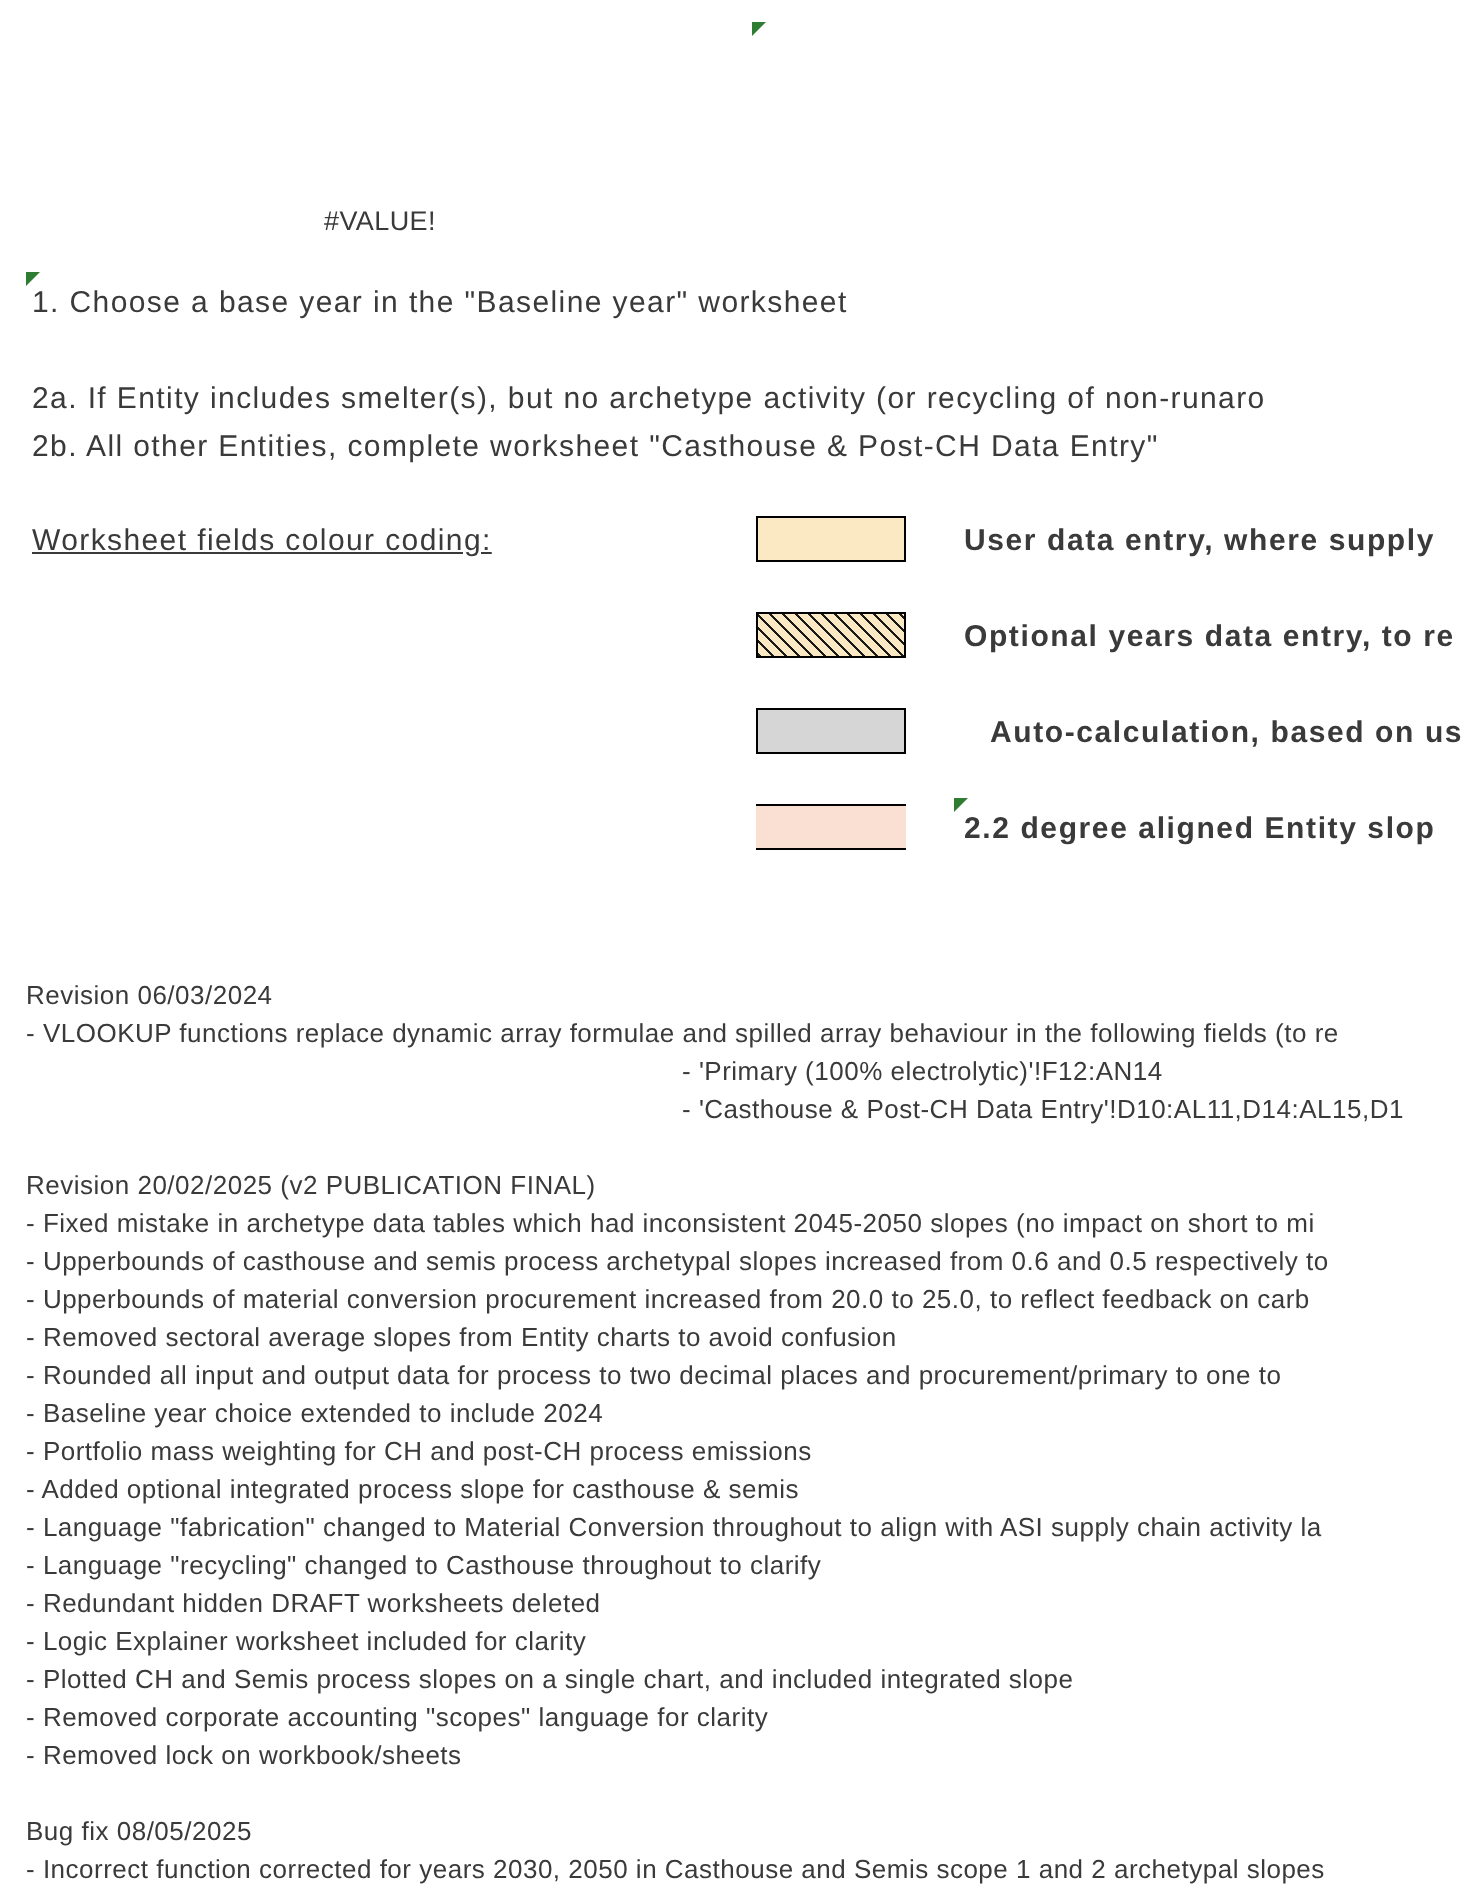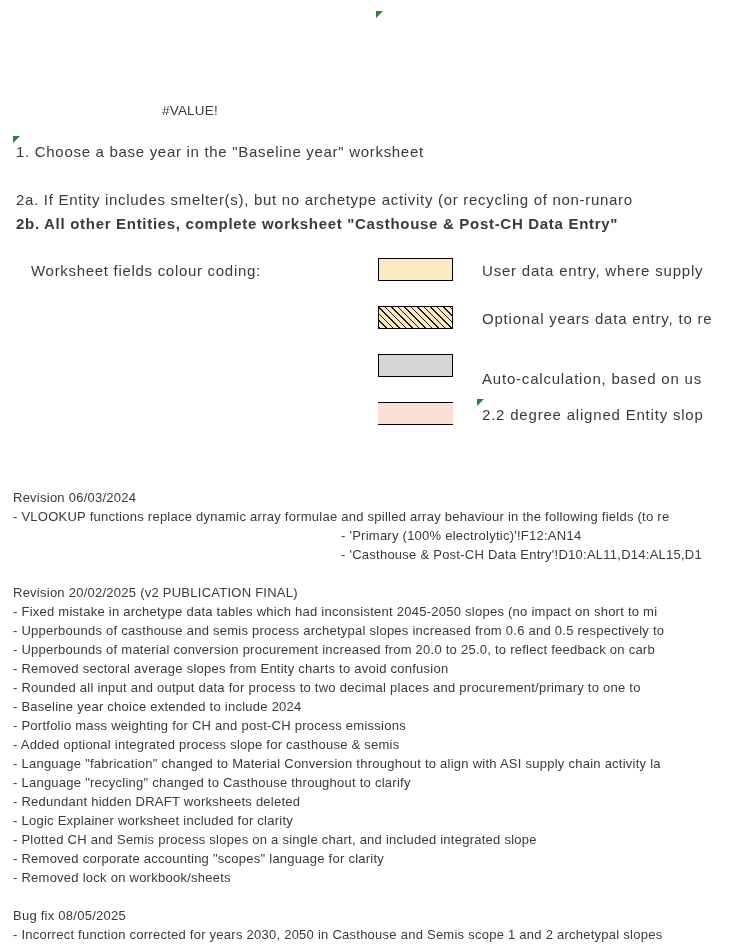--- a/index.html
+++ b/index.html
@@ -50,20 +50,21 @@
   .swatch.aligned {
     background: var(--aligned_fill, #fae0d2);
     border-left: none; border-right: none;
   }
   .legend-text {
     position: absolute;
     left: 482px;
     font-size: 15px;
     letter-spacing: 0.8px;
     white-space: nowrap;
+    font-weight: bold;
   }
   
   #revision-notes {
     position: absolute;
     left: 13px; top: 488px;
     width: 760px;
     font-size: 13px;
     letter-spacing: 0.25px;
   }
   .rev-line {
@@ -78,33 +79,33 @@
 <body>
 
 <span class="flag" style="left:376px; top:11px;"></span>
 <span class="flag" style="left:13px;  top:136px;"></span>
 <span class="flag" style="left:477px; top:399px;"></span>
 
 <div class="cell small-text" style="left:150px; top:103px;margin-left:12px;">#VALUE!</div>
 
 <div class="cell main-text" style="left:16px; top:143px;">1. Choose a base year in the "Baseline year" worksheet</div>
 <div class="cell main-text" style="left:16px; top:191px;">2a. If Entity includes smelter(s), but no archetype activity (or recycling of non-runaro</div>
-<div class="cell main-text" style="left:16px; top:215px;font-weight:bold;">2b. All other Entities, complete worksheet "Casthouse &amp; Post-CH Data Entry"</div>
+<div class="cell main-text" style="left:16px; top:215px;">2b. All other Entities, complete worksheet "Casthouse &amp; Post-CH Data Entry"</div>
 
-<div class="cell main-text" style="left:31px; top:262px;">Worksheet fields colour coding:</div>
+<div class="cell main-text" style="left:16px; top:262px;text-decoration:underline;">Worksheet fields colour coding:</div>
 
 <div>
   <div class="swatch input" style="top:258px;"></div>
   <div class="legend-text" style="top:262px;">User data entry, where supply</div>
 
   <div class="swatch optional" style="top:306px;"></div>
   <div class="legend-text" style="top:310px;">Optional years data entry, to re</div>
 
   <div class="swatch auto" style="top:354px;"></div>
-  <div class="legend-text" style="top:370px;">Auto-calculation, based on us</div>
+  <div class="legend-text" style="top:358px;margin-left:13px;">Auto-calculation, based on us</div>
 
   <div class="swatch aligned" style="top:402px;"></div>
   <div class="legend-text" style="top:406px;">2.2 degree aligned Entity slop</div>
 </div>
 
 <div id="revision-notes">
     <div class="rev-line">Revision 06/03/2024</div>
     <div class="rev-line">- VLOOKUP functions replace dynamic array formulae and spilled array behaviour in the following fields (to re</div>
     <div class="rev-line indent">- 'Primary (100% electrolytic)'!F12:AN14</div>
     <div class="rev-line indent">- 'Casthouse &amp; Post-CH Data Entry'!D10:AL11,D14:AL15,D1</div>

